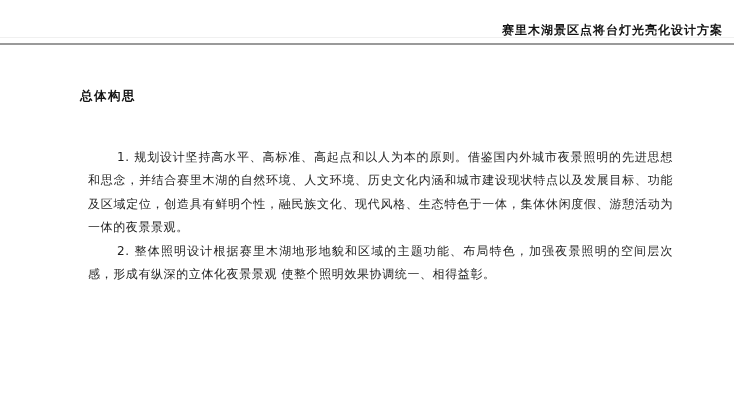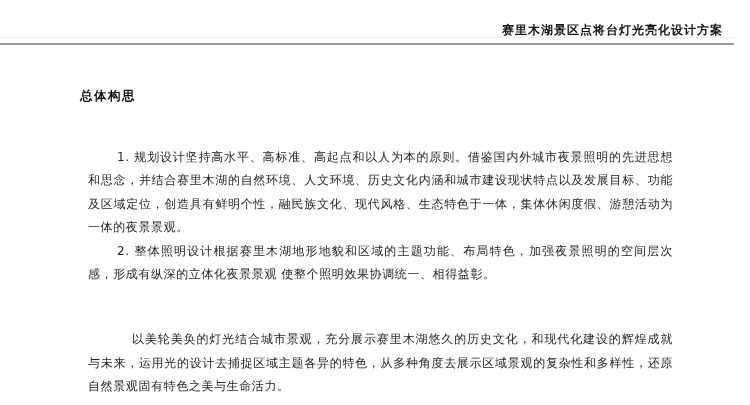--- a/index.html
+++ b/index.html
@@ -78,16 +78,15 @@
 
   <div class="page-header">
     <div class="page-header-title">赛里木湖景区点将台灯光亮化设计方案</div>
   </div>
 
   <div class="section-heading">总体构思</div>
 
   <div class="body-text">
     <p class="para-1">1. 规划设计坚持高水平、高标准、高起点和以人为本的原则。借鉴国内外城市夜景照明的先进思想和思念，并结合赛里木湖的自然环境、人文环境、历史文化内涵和城市建设现状特点以及发展目标、功能及区域定位，创造具有鲜明个性，融民族文化、现代风格、生态特色于一体，集体休闲度假、游憩活动为一体的夜景景观。</p>
     <p class="para-2">2. 整体照明设计根据赛里木湖地形地貌和区域的主题功能、布局特色，加强夜景照明的空间层次感，形成有纵深的立体化夜景景观 使整个照明效果协调统一、相得益彰。</p>
-    <p class="para-3">以美轮美奂的灯光结合城市景观，充分展示赛里木湖悠久的历史文化，和现代化建设的辉煌成就与未来，运用光的设计去捕捉区域主题各异的特色，从多种角度去展示区域景观的复杂性和多样性，还原自然景观固有特色之美与生命活力。</p>
   </div>
 
 </div>
 
 </body></html>

